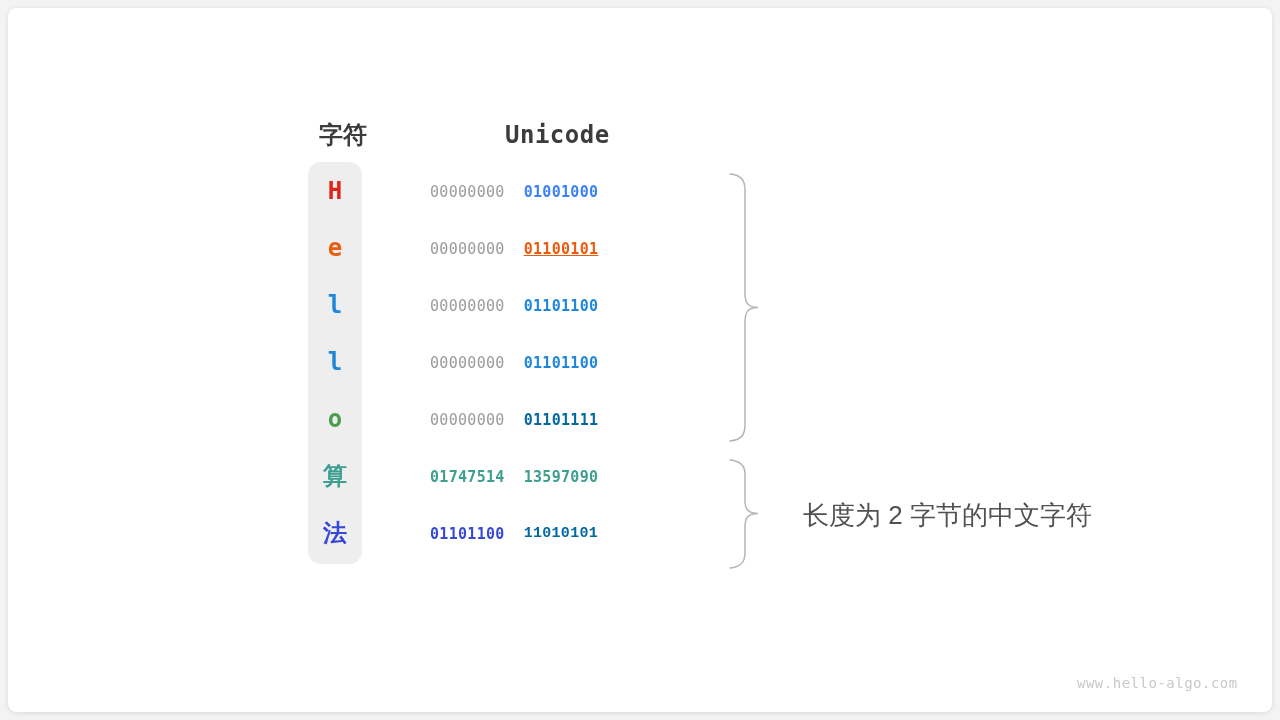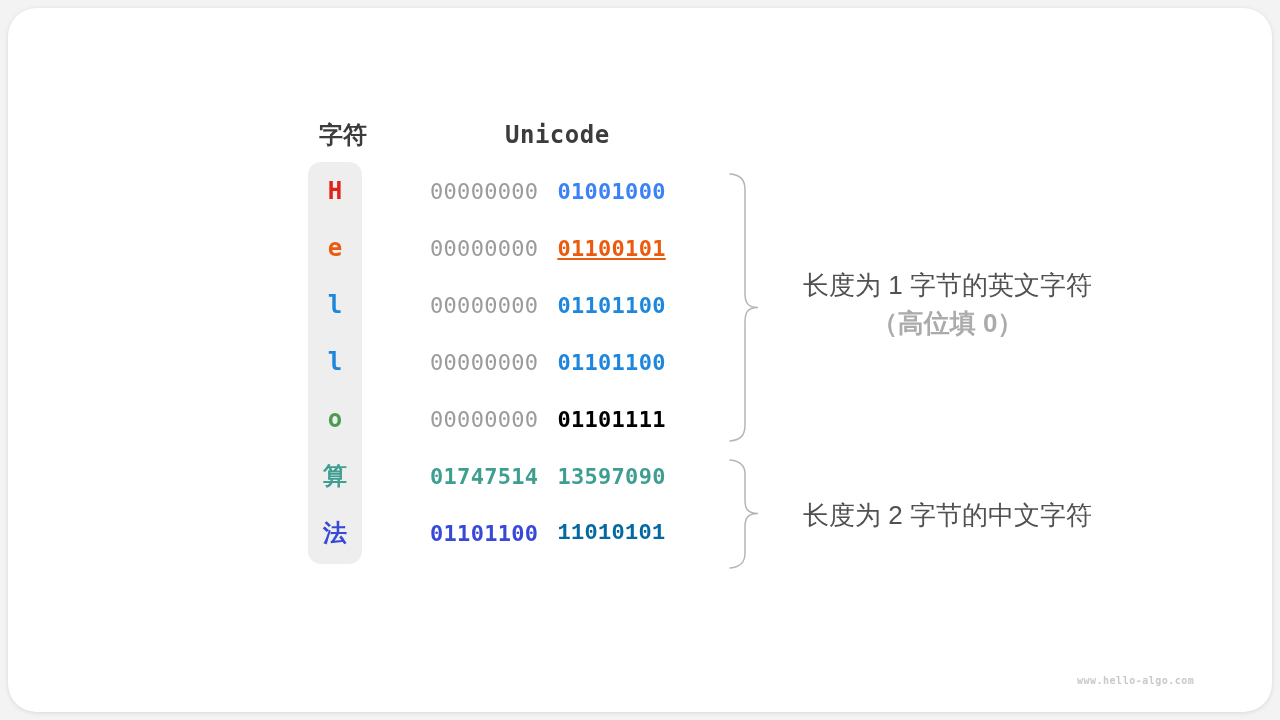--- a/index.html
+++ b/index.html
@@ -7,21 +7,21 @@
     width: 1280px; height: 720px;
     overflow: hidden;
     background: #f3f3f4;
     font-family: "Liberation Sans", sans-serif;
   }
   .stage { position: relative; width: 1280px; height: 720px; }
   .card {
     position: absolute;
     left: 8px; top: 8px; width: 1264px; height: 704px;
     background: #ffffff;
-    border-radius: 28px;
+    border-radius: 8px;
     box-shadow: 0 1px 5px rgba(0,0,0,0.10), 0 0 1px rgba(0,0,0,0.06);
   }
   .hdr {
     position: absolute;
     top: 112px; height: 30px; line-height: 30px;
     font-size: 24px; font-weight: bold; color: #3c3c3c;
     white-space: nowrap;
   }
   .hdr-char { left: 300px; width: 70px; text-align: center; }
   .hdr-unicode {
@@ -48,43 +48,42 @@
     left: 300px; width: 54px; height: 57px; line-height: 57px;
     text-align: center;
     font-family: "DejaVu Sans Mono", monospace;
     font-size: 24px; font-weight: bold;
   }
   .cell-bin {
     position: absolute;
     left: 422px; height: 57px;
     display: flex; gap: 19px; align-items: center;
     font-family: "DejaVu Sans Mono", monospace;
-    font-size: 22px; letter-spacing: 0.3px;
+    font-size: 15px; letter-spacing: 0.3px;
     white-space: nowrap;
   }
   .octet.bold { font-weight: bold; }
   .braces { position: absolute; left: 0; top: 0; pointer-events: none; }
   .ann {
     position: absolute;
     left: 767px; width: 345px;
     text-align: center; white-space: nowrap;
   }
   .ann-english { top: 258px; }
   .ann-chinese { top: 488px; }
   .ann-line { font-size: 26px; line-height: 38px; }
   .ann-line.dark { color: #515151; }
   .ann-line.light { color: #ababab; font-weight: bold; }
   .watermark {
     position: absolute;
     left: 1069px; top: 667px;
     font-family: "DejaVu Sans Mono", monospace;
-    font-size: 10px; letter-spacing: 0.5px;
+    font-size: 14px; letter-spacing: 0.5px;
     color: #c9c9c9;
     white-space: nowrap;
-    font-weight: bold;
   }
 </style>
 </head>
 <body>
 
 <div class="stage">
   <div class="card">
 
     <div class="hdr hdr-char">字符</div>
     <div class="hdr hdr-unicode">Unicode</div>
@@ -117,21 +116,21 @@
         <div class="cell-char" style="color: rgb(30, 135, 220);">l</div>
         <div class="cell-bin">
           <span class="octet" style="color: rgb(155, 155, 155);">00000000</span>
           <span class="octet bold" style="color: rgb(30, 135, 220);">01101100</span>
         </div>
       </div>
       <div class="row">
         <div class="cell-char" style="color: rgb(77, 155, 80);">o</div>
         <div class="cell-bin">
           <span class="octet" style="color: rgb(155, 155, 155);">00000000</span>
-          <span class="octet bold" style="color: #000000;">01101111</span>
+          <span class="octet bold" style="color: #0369a1;">01101111</span>
         </div>
       </div>
       <div class="row">
         <div class="cell-char" style="color: rgb(62, 158, 144);">算</div>
         <div class="cell-bin">
           <span class="octet bold" style="color: rgb(62, 158, 144);">01747514</span>
           <span class="octet bold" style="color: rgb(62, 158, 144);">13597090</span>
         </div>
       </div>
       <div class="row">
@@ -141,24 +140,20 @@
           <span class="octet bold" style="color: #0369a1; font-family: Liberation Mono, monospace;">11010101</span>
         </div>
       </div>
     </div>
 
     <svg class="braces" width="1280" height="720" viewBox="0 0 1280 720">
       <path d="M722,166 C733,167 737,172 737,182 L737,285 C737,294 739,299.5 750,299.5 C739,299.5 737,305 737,314 L737,417 C737,427 733,432 722,433" fill="none" stroke="#b5b5b5" stroke-width="1.5" stroke-linecap="round"></path>
       <path d="M722,452 C733,453 737,458 737,466 L737,492 C737,500 739,505.5 750,505.5 C739,505.5 737,511 737,519 L737,545 C737,554 733,559 722,560" fill="none" stroke="#b5b5b5" stroke-width="1.5" stroke-linecap="round"></path>
     </svg>
 
-    <div class="ann ann-english">
-      <div class="ann-line dark">长度为 1 字节的英文字符</div>
-      <div class="ann-line light">（高位填 0）</div>
-    </div>
 
     <div class="ann ann-chinese">
       <div class="ann-line dark">长度为 2 字节的中文字符</div>
     </div>
 
     <div class="watermark">www.hello-algo.com</div>
   </div>
 </div>
 
 </body></html>

